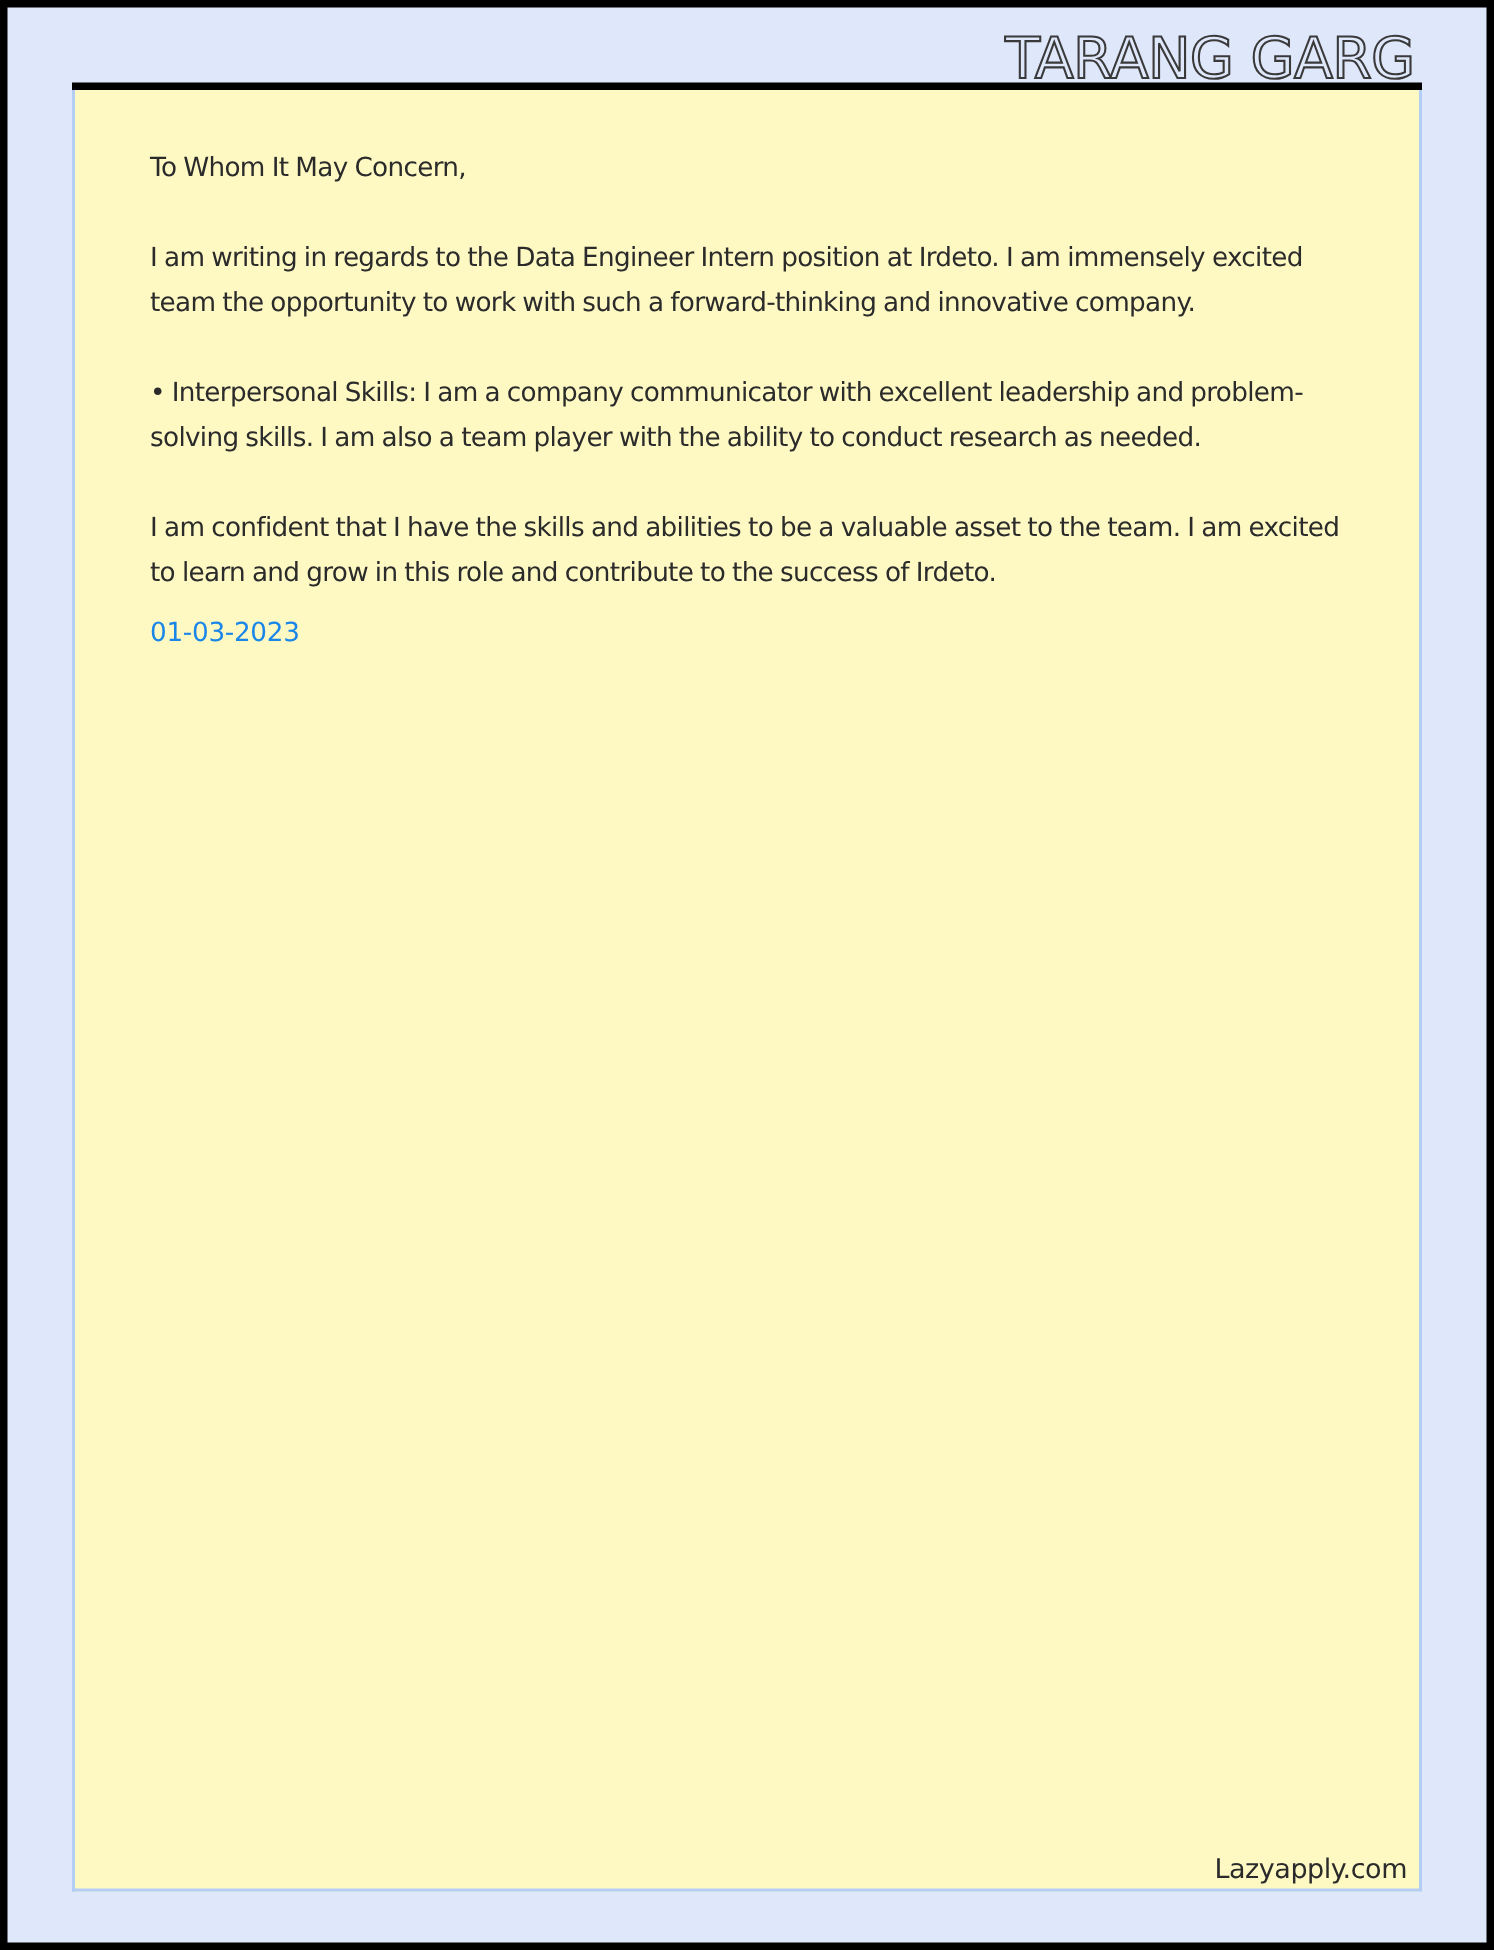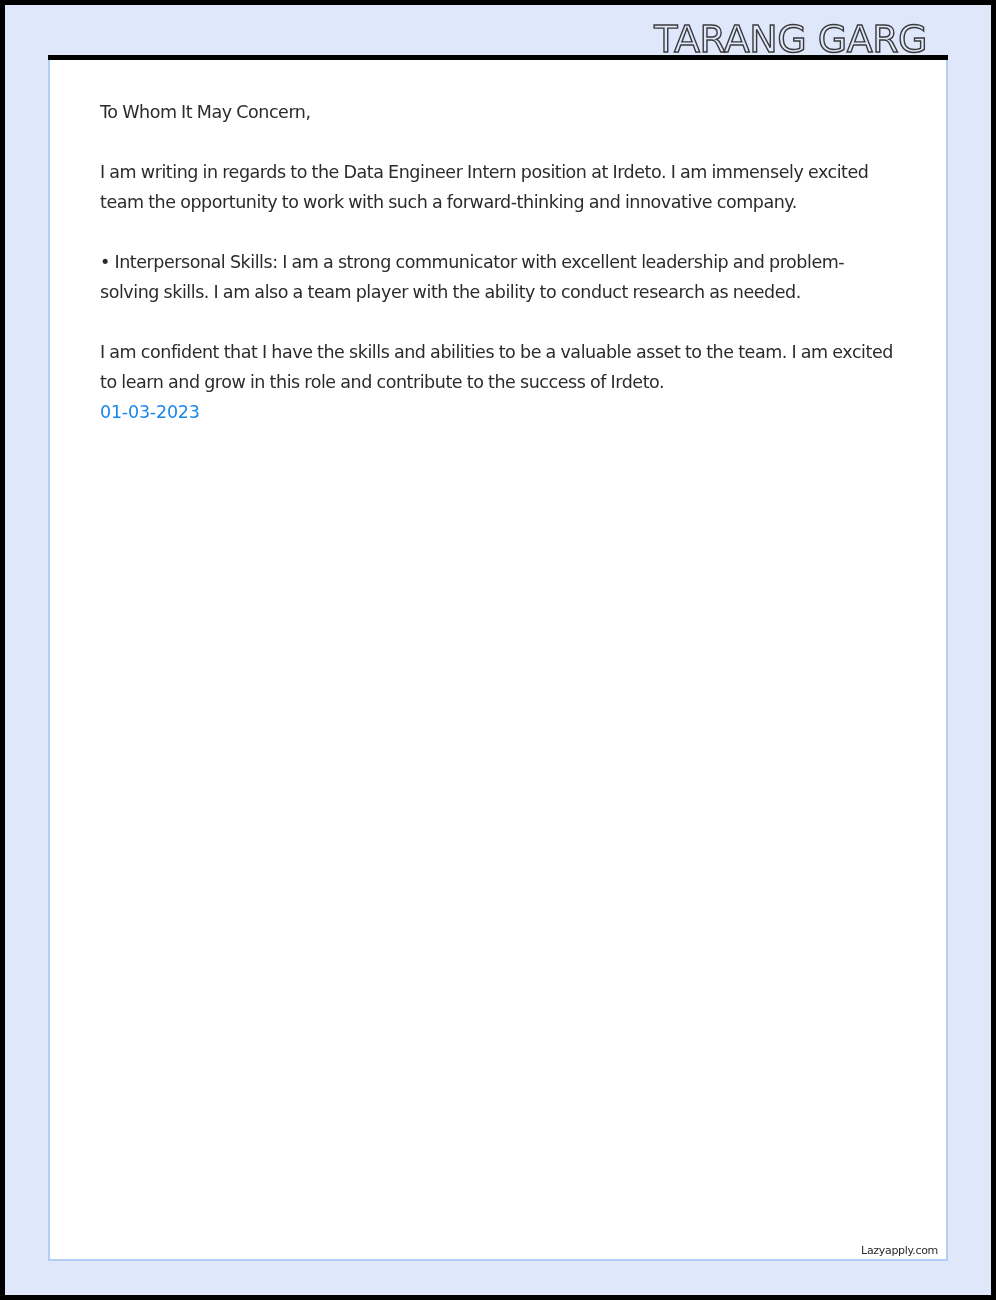--- a/index.html
+++ b/index.html
@@ -11,21 +11,21 @@
       height: 1300px;
       box-sizing: border-box;
       border: 5px solid #000000;
       background: #dfe7fb;
       position: relative;
       overflow: hidden;
       font-family: "DejaVu Sans", sans-serif;
     }
     .name {
       position: absolute;
-      right: 64px;
+      right: 48px;
       top: 12px;
       font-family: "DejaVu Sans", sans-serif;
       font-size: 38px;
       line-height: 44px;
       letter-spacing: -0.5px;
       color: #dfe7fb;
       -webkit-text-stroke: 1.4px #3a3a3a;
       white-space: nowrap;
       text-align: center;
     }
@@ -36,67 +36,67 @@
       width: 900px;
       height: 5px;
       background: #000000;
     }
     .page {
       position: absolute;
       left: 43px;
       top: 55px;
       width: 896px;
       height: 1199px;
-      background: #ffffff;
+      background: #fef9c3;
       border-left: 2px solid #b3cdf5;
       border-right: 2px solid #b3cdf5;
       border-bottom: 2px solid #b3cdf5;
     }
     .letter {
       position: absolute;
       left: 50px;
       top: 37px;
       width: 800px;
       font-family: "DejaVu Sans", sans-serif;
       font-size: 17.5px;
       line-height: 30px;
       color: #2b2b2b;
       letter-spacing: -0.45px;
       word-spacing: -0.5px;
     }
     .letter p {
       margin: 0 0 30px 0;
     }
     .letter p.last {
-      margin-bottom: 0;
+      margin-bottom: 10px;
     }
     .date {
       color: #1a86e8;
       font-size: 17.5px;
       line-height: 30px;
       letter-spacing: -0.2px;
     }
     .footer-brand {
       position: absolute;
       right: 8px;
       bottom: 2px;
       font-family: "DejaVu Sans", sans-serif;
-      font-size: 11px;
+      font-size: 18px;
       color: #2b2b2b;
       letter-spacing: -0.3px;
     }
   </style>
 </head>
 <body>
 
 <div class="name">TARANG GARG</div>
 <div class="top-rule"></div>
 
 <div class="page">
   <div class="letter">
     <p>To Whom It May Concern,</p>
     <p>I am writing in regards to the Data Engineer Intern position at Irdeto. I am immensely excited team the opportunity to work with such a forward-thinking and innovative company.</p>
-    <p>• Interpersonal Skills: I am a strong communicator with excellent leadership and problem-solving skills. I am also a team player with the ability to conduct research as needed.</p>
+    <p>• Interpersonal Skills: I am a company communicator with excellent leadership and problem-solving skills. I am also a team player with the ability to conduct research as needed.</p>
     <p class="last">I am confident that I have the skills and abilities to be a valuable asset to the team. I am excited to learn and grow in this role and contribute to the success of Irdeto.</p>
     <div class="date">01-03-2023</div>
   </div>
   <div class="footer-brand">Lazyapply.com</div>
 </div>
 
 </body></html>

